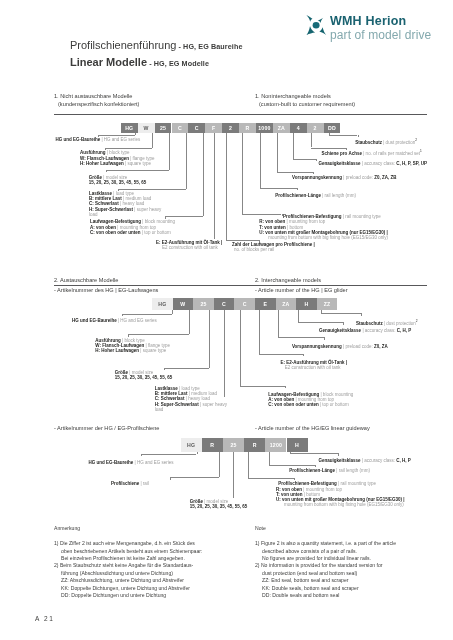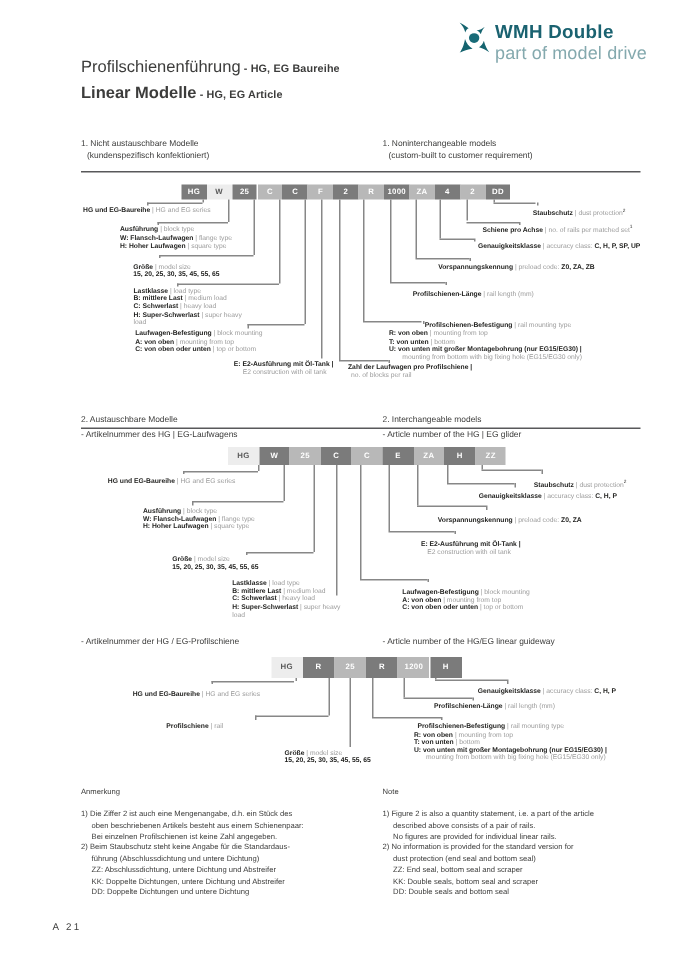--- a/index.html
+++ b/index.html
@@ -6,21 +6,21 @@
   body{width:453px;height:640px;font-family:"Liberation Sans",sans-serif;position:relative;overflow:hidden;}
   .page{position:absolute;left:0;top:0;width:453px;height:640px;background:#fff;}
 
   
   #logo{position:absolute;left:306px;top:15px;width:150px;height:32px;}
   #logo .name{position:absolute;left:24px;top:-1px;font-size:12.5px;font-weight:bold;color:#1a6270;letter-spacing:.2px;}
   #logo .tag{position:absolute;left:24px;top:13px;font-size:12px;color:#84a9ae;letter-spacing:.1px;}
   #logo svg{position:absolute;left:0;top:0px;}
 
   
-  .title{position:absolute;left:54px;color:#3c3c3b;white-space:nowrap;}
+  .title{position:absolute;left:70px;color:#3c3c3b;white-space:nowrap;}
   #title-de{top:39px;font-size:11px;font-weight:normal;}
   #title-en{top:56px;font-size:11px;font-weight:bold;}
   .title .sub{font-size:7.2px;font-weight:bold;letter-spacing:.1px;}
 
   
   .sect{position:absolute;font-size:5.6px;color:#3c3c3b;white-space:nowrap;}
   .rule{position:absolute;height:0.8px;background:#58585a;}
 
   
   .bx{position:absolute;display:flex;align-items:center;justify-content:center;
@@ -54,26 +54,26 @@
   <div id="logo">
     <svg width="21" height="20.3" viewBox="0 0 100 100">
       <g fill="#15646f">
       <path d="M0 0 C13 7 23 13 30 19 C25 21 21 26 19 33 C16 20 9 9 0 0 Z"></path>
       <path d="M83 14 C77 21 72 29 70 39 C67 32 63 28 56 26 C66 25 76 20 83 14 Z"></path>
       <path d="M0 100 C8 88 14 76 18 54 C22 67 30 78 43 86 C29 88 11 92 0 100 Z"></path>
       <path d="M98 98 C90 88 84 77 80 60 C77 69 72 77 64 81 C77 85 90 91 98 98 Z"></path>
       </g>
       <ellipse cx="48" cy="51" rx="17" ry="16" fill="#186b78"></ellipse>
     </svg>
-    <div class="name">WMH Double</div>
+    <div class="name">WMH Herion</div>
     <div class="tag">part of model drive</div>
   </div>
 
   <div class="title" id="title-de"><span>Profilschienenführung</span><span class="sub"> - HG, EG Baureihe</span></div>
-  <div class="title" id="title-en"><span>Linear Modelle</span><span class="sub"> - HG, EG Article</span></div>
+  <div class="title" id="title-en"><span>Linear Modelle</span><span class="sub"> - HG, EG Modelle</span></div>
 
   <div class="sect" style="left:54px;top:92.5px">1. Nicht austauschbare Modelle</div>
   <div class="sect" style="left:58px;top:100.5px">(kundenspezifisch konfektioniert)</div>
   <div class="sect" style="left:255px;top:92.5px">1. Noninterchangeable models</div>
   <div class="sect" style="left:259px;top:100.5px">(custom-built to customer requirement)</div>
   <div class="rule" style="left:54px;top:113.5px;width:373px"></div>
 
   <div class="sect" style="left:54px;top:276.5px">2. Austauschbare Modelle</div>
   <div class="sect" style="left:255px;top:276.5px">2. Interchangeable models</div>
   <div class="rule" style="left:54px;top:284.5px;width:373px"></div>

